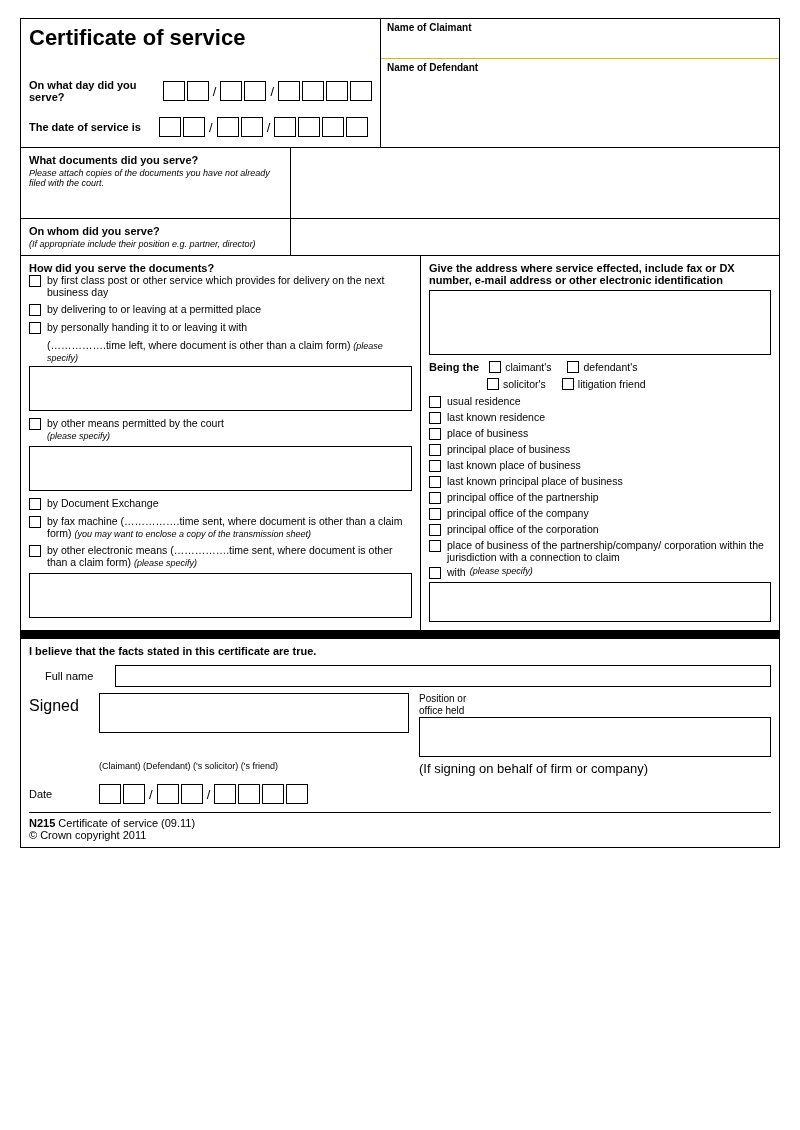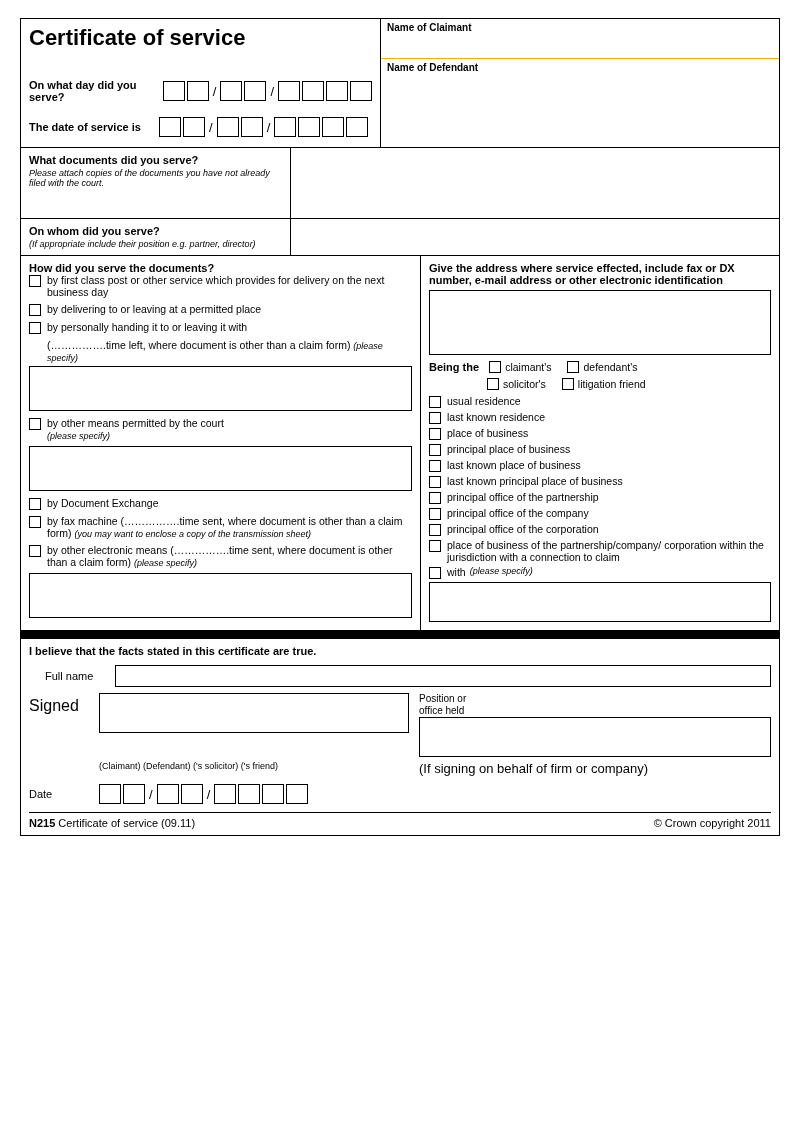--- a/index.html
+++ b/index.html
@@ -348,20 +348,21 @@
       margin-left: 10px;
       font-size: 13px;
       flex: 1;
     }
     .footer {
       display: flex;
       justify-content: space-between;
       margin-top: 8px;
       padding-top: 4px;
       border-top: 1px solid #000;
+      flex-direction: column;
     }
     .being-row-wrap {
       display: flex;
       flex-wrap: wrap;
       align-items: center;
       gap: 4px;
       margin-bottom: 5px;
     }
   </style>
 </head>

